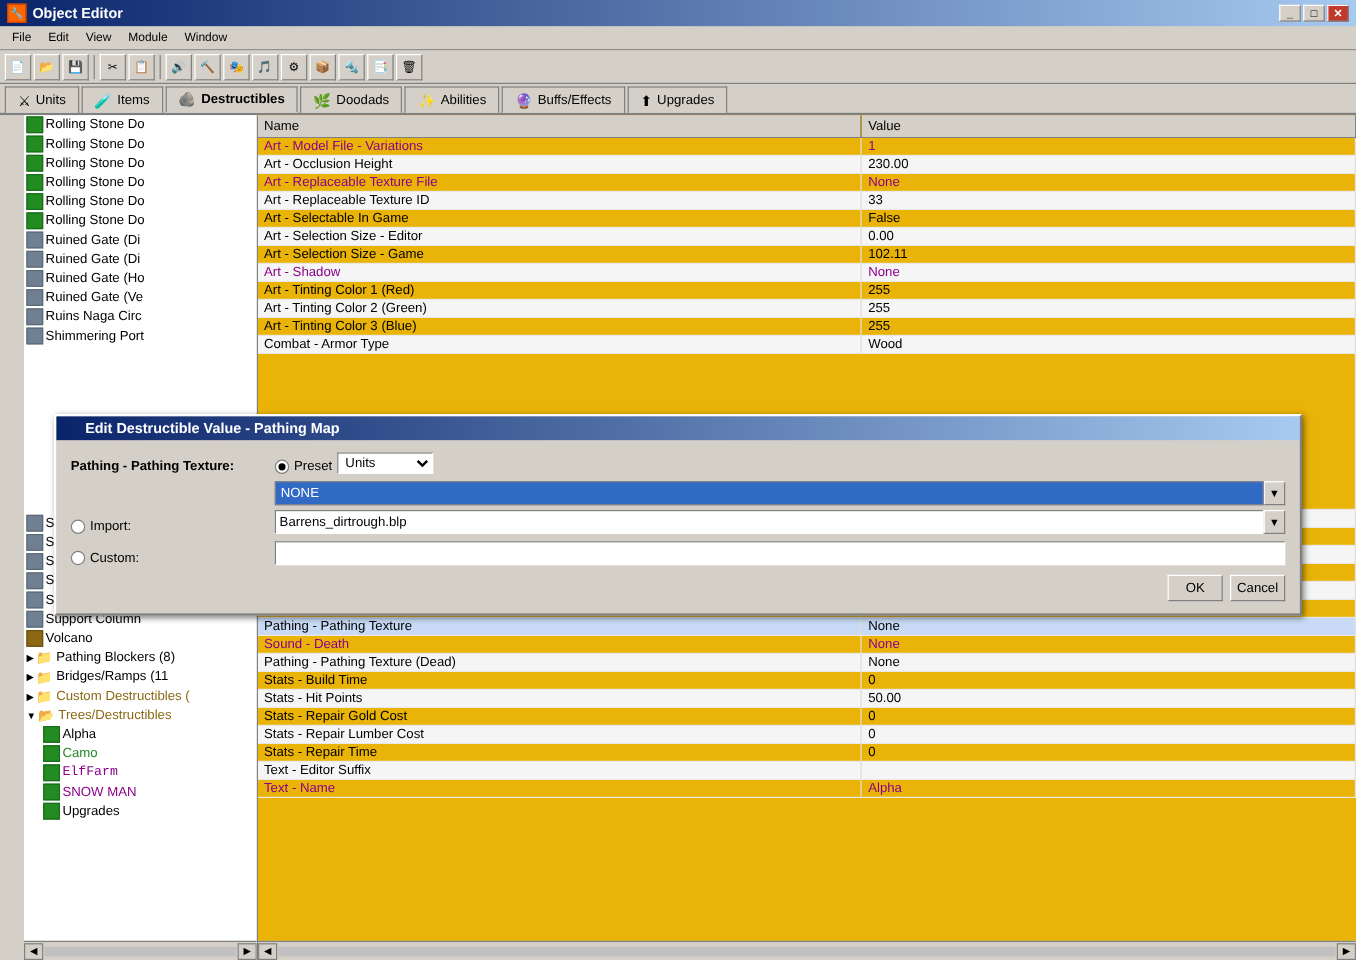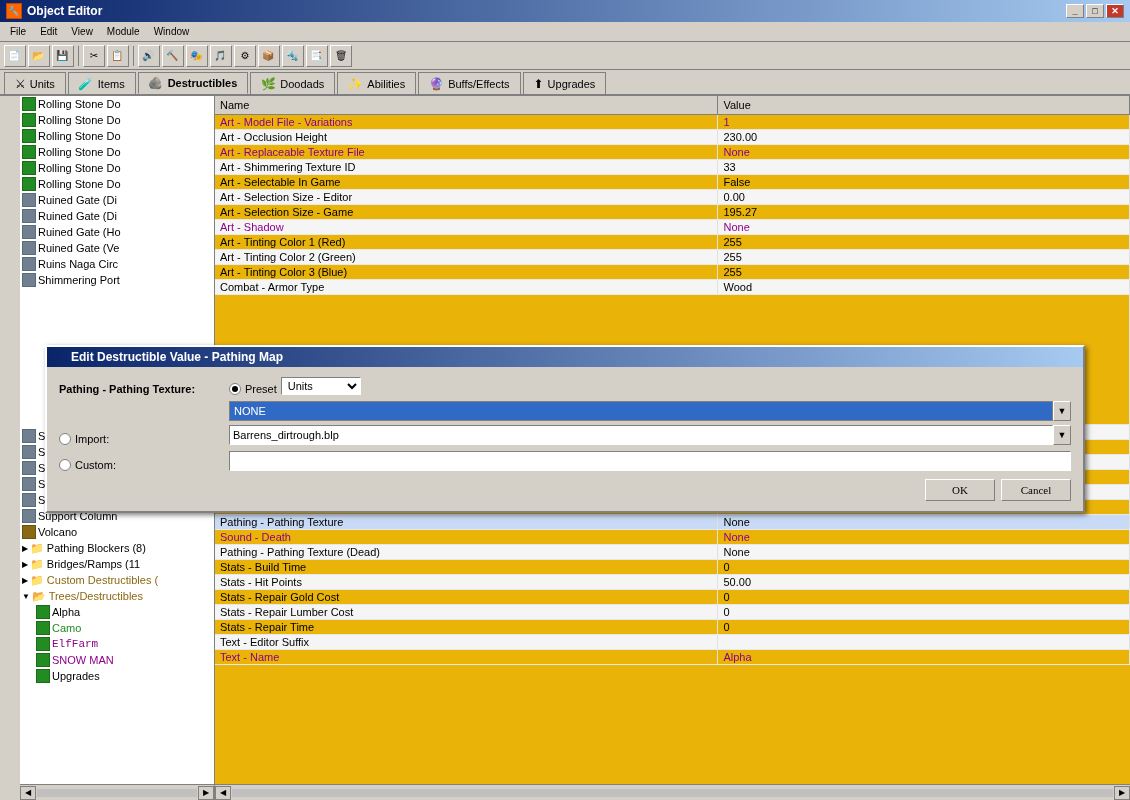--- a/index.html
+++ b/index.html
@@ -257,26 +257,26 @@
       padding: 1px 3px;
       font-size: 11px;
     }
     .modal-buttons {
       display: flex;
       justify-content: flex-end;
       gap: 6px;
       margin-top: 8px;
     }
     .modal-btn {
-      width: 70px; height: 22px;
+      width: 46px; height: 22px;
       background: #d4d0c8;
       border: 1px solid; border-color: #ffffff #808080 #808080 #ffffff;
       cursor: pointer;
       font-size: 11px;
-      display: flex; align-items: center; justify-content: center; font-family: Liberation Serif, serif;
+      display: flex; align-items: center; justify-content: center;
     }
 
     
     ::-webkit-scrollbar { width: 16px; height: 16px; }
     ::-webkit-scrollbar-track { background: #d4d0c8; }
     ::-webkit-scrollbar-thumb { background: #a0a0a0; border: 1px solid #808080; }
     ::-webkit-scrollbar-button { background: #d4d0c8; border: 1px solid #808080; width: 16px; height: 16px; }
 
     .indent-1 { padding-left: 16px; }
   </style>
@@ -504,34 +504,34 @@
           </tr>
           <tr>
             <td>Art - Occlusion Height</td>
             <td>230.00</td>
           </tr>
           <tr>
             <td style="color:#8b008b;">Art - Replaceable Texture File</td>
             <td style="color:#8b008b;">None</td>
           </tr>
           <tr>
-            <td>Art - Shimmering Texture ID</td>
+            <td>Art - Replaceable Texture ID</td>
             <td>33</td>
           </tr>
           <tr>
             <td>Art - Selectable In Game</td>
             <td>False</td>
           </tr>
           <tr>
             <td>Art - Selection Size - Editor</td>
             <td>0.00</td>
           </tr>
           <tr>
             <td>Art - Selection Size - Game</td>
-            <td>195.27</td>
+            <td>102.11</td>
           </tr>
           <tr>
             <td style="color:#8b008b;">Art - Shadow</td>
             <td style="color:#8b008b;">None</td>
           </tr>
           <tr>
             <td>Art - Tinting Color 1 (Red)</td>
             <td>255</td>
           </tr>
           <tr>

